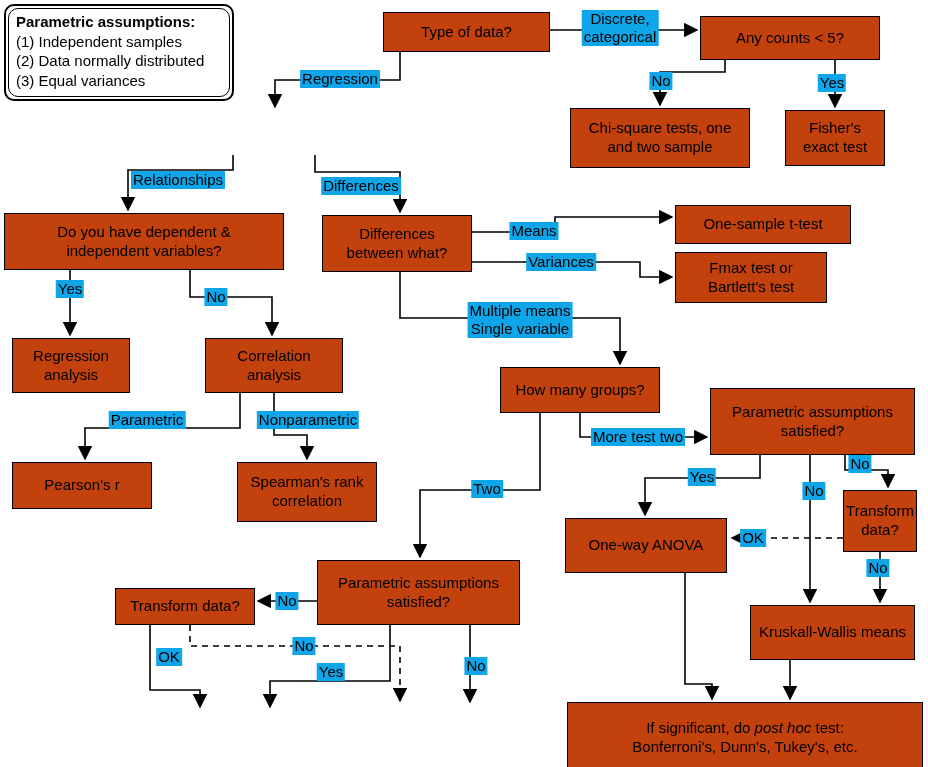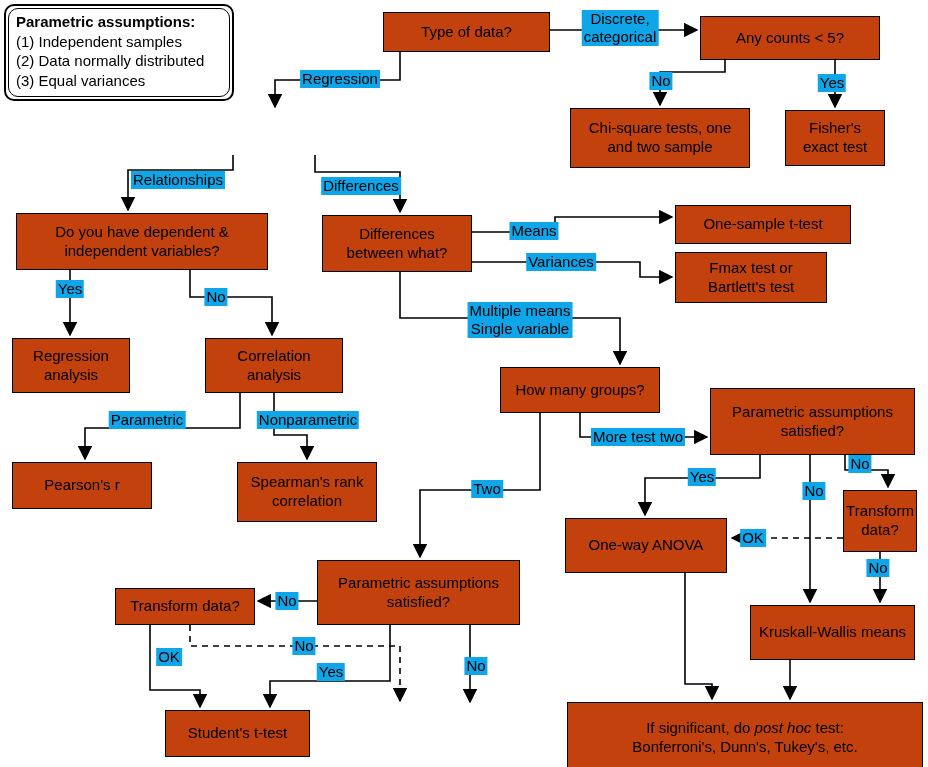--- a/index.html
+++ b/index.html
@@ -81,21 +81,21 @@
       <div>(3) Equal variances</div>
     </div>
   </div>
 
   <div class="box" style="left:383px;top:12px;width:167px;height:40px">Type of data?</div>
   <div class="box" style="left:700px;top:16px;width:180px;height:44px">Any counts &lt; 5?</div>
   <div class="box" style="left:570px;top:108px;width:180px;height:60px">Chi-square tests, one
 and two sample</div>
   <div class="box" style="left:785px;top:110px;width:100px;height:56px">Fisher's
 exact test</div>
-  <div class="box" style="left:16px;top:213px;width:252px;height:57px">Do you have dependent &amp;
+  <div class="box" style="left:4px;top:213px;width:280px;height:57px">Do you have dependent &amp;
 independent variables?</div>
   <div class="box" style="left:322px;top:215px;width:150px;height:57px">Differences
 between what?</div>
   <div class="box" style="left:675px;top:205px;width:176px;height:39px">One-sample t-test</div>
   <div class="box" style="left:675px;top:252px;width:152px;height:51px">Fmax test or
 Bartlett's test</div>
   <div class="box" style="left:500px;top:367px;width:160px;height:46px">How many groups?</div>
   <div class="box" style="left:710px;top:388px;width:205px;height:67px">Parametric assumptions
 satisfied?</div>
   <div class="box" style="left:12px;top:338px;width:118px;height:55px">Regression
@@ -105,21 +105,20 @@
   <div class="box" style="left:12px;top:462px;width:140px;height:47px">Pearson's r</div>
   <div class="box" style="left:237px;top:462px;width:140px;height:60px">Spearman's rank
 correlation</div>
   <div class="box" style="left:565px;top:518px;width:162px;height:55px">One-way ANOVA</div>
   <div class="box" style="left:843px;top:490px;width:74px;height:62px">Transform
 data?</div>
   <div class="box" style="left:750px;top:605px;width:165px;height:55px">Kruskall-Wallis means</div>
   <div class="box" style="left:317px;top:560px;width:203px;height:65px">Parametric assumptions
 satisfied?</div>
   <div class="box" style="left:115px;top:588px;width:140px;height:37px">Transform data?</div>
-  <div class="box" style="left:165px;top:710px;width:145px;height:47px">Student's t-test</div>
 
   <div class="box" style="left:567px;top:702px;width:356px;height:72px">
     <div class="posthoc-text">
       <span>If significant, do </span><i>post hoc</i><span> test:</span><br>
       <span>Bonferroni's, Dunn's, Tukey's, etc.</span>
     </div>
   </div>
 
   <span class="elabel" style="left:620px;top:28px">Discrete,
 categorical</span>

